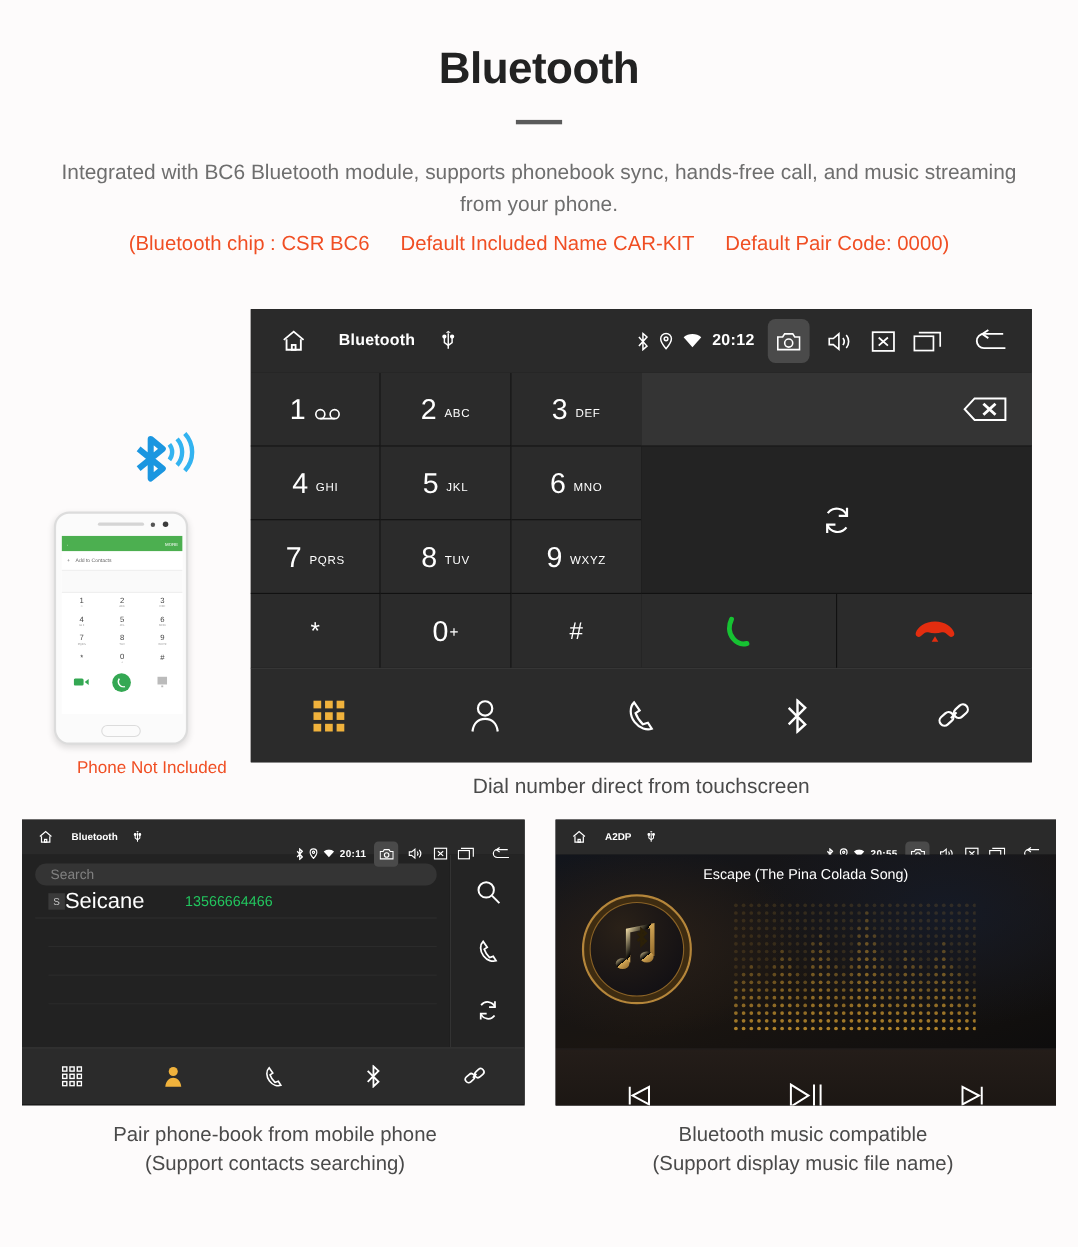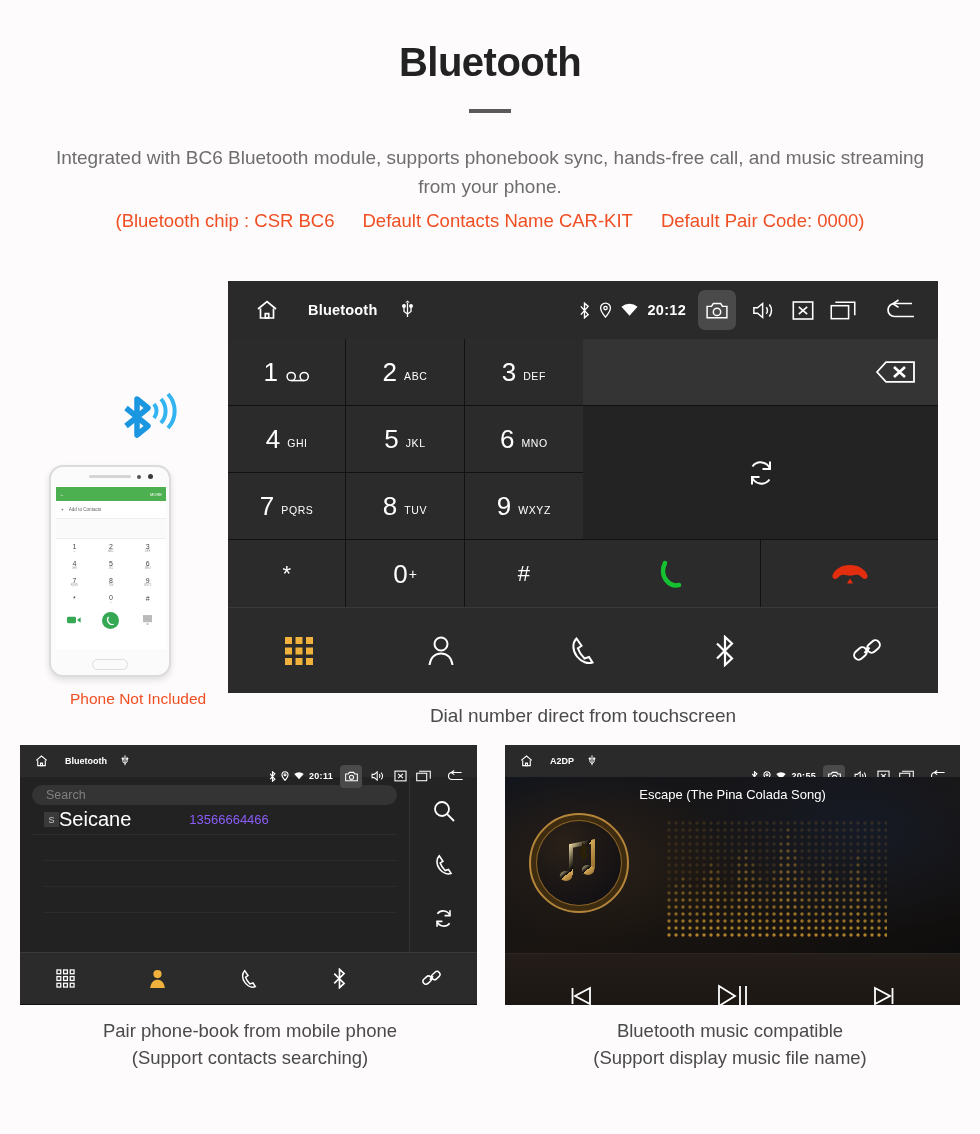--- a/index.html
+++ b/index.html
@@ -192,21 +192,21 @@
   }
   .contact-row {
     display: flex; align-items: center; height: 30px;
     border-bottom: 1px solid #2e2e2e; padding-left: 12px;
   }
   .avatar-badge {
     width: 15px; height: 15px; background: #3a3a3a; color: #c9c9c9;
     font-size: 9px; display: flex; align-items: center; justify-content: center;
   }
   .contact-name { color: #fff; font-size: 20px; margin-left: 0; }
-  .contact-num { color: #8b5cf6; font-size: 13px; margin-left: 58px; }
+  .contact-num { color: #22c55e; font-size: 13px; margin-left: 37px; }
   .empty-row { height: 26px; border-bottom: 1px solid #2b2b2b; margin-left: 12px; }
   .book-rail {
     width: 68px; background: #242424; border-left: 1px solid #333;
     display: flex; flex-direction: column; align-items: center;
     justify-content: space-around; padding: 6px 0;
   }
   .book-nav { height: 52px; background: #2b2b2b; border-top: 1px solid #3a3a3a; display: flex; align-items: center; }
   .book-nav .nav-item { flex: 1; display: flex; align-items: center; justify-content: center; }
 
   
@@ -246,21 +246,21 @@
 </style>
 </head>
 <body>
 
 <div class="page">
 
   <div class="hero-title">Bluetooth</div>
   <div class="hero-rule"></div>
   <div class="hero-desc">Integrated with BC6 Bluetooth module, supports phonebook sync, hands-free call, and music streaming from your phone.</div>
   <div class="hero-note">
-    <span>(Bluetooth chip : CSR BC6</span><span class="gap"></span><span>Default Contacts Name CAR-KIT</span><span class="gap"></span><span>Default Pair Code: 0000)</span>
+    <span>(Bluetooth chip : CSR BC6</span><span class="gap"></span><span>Default Included Name CAR-KIT</span><span class="gap"></span><span>Default Pair Code: 0000)</span>
   </div>
 
   <div class="unit-dial">
 
     <div class="topbar">
       <span class="home">
         <svg width="26" height="24" viewBox="0 0 24 24" fill="none" stroke="#fff" stroke-width="1.7">
           <path d="M3 11 L12 3.5 L21 11"></path>
             <path d="M5.5 10.5 V20 H18.5 V10.5"></path>
           <rect x="10.3" y="15.6" width="3.4" height="4.4"></rect>

